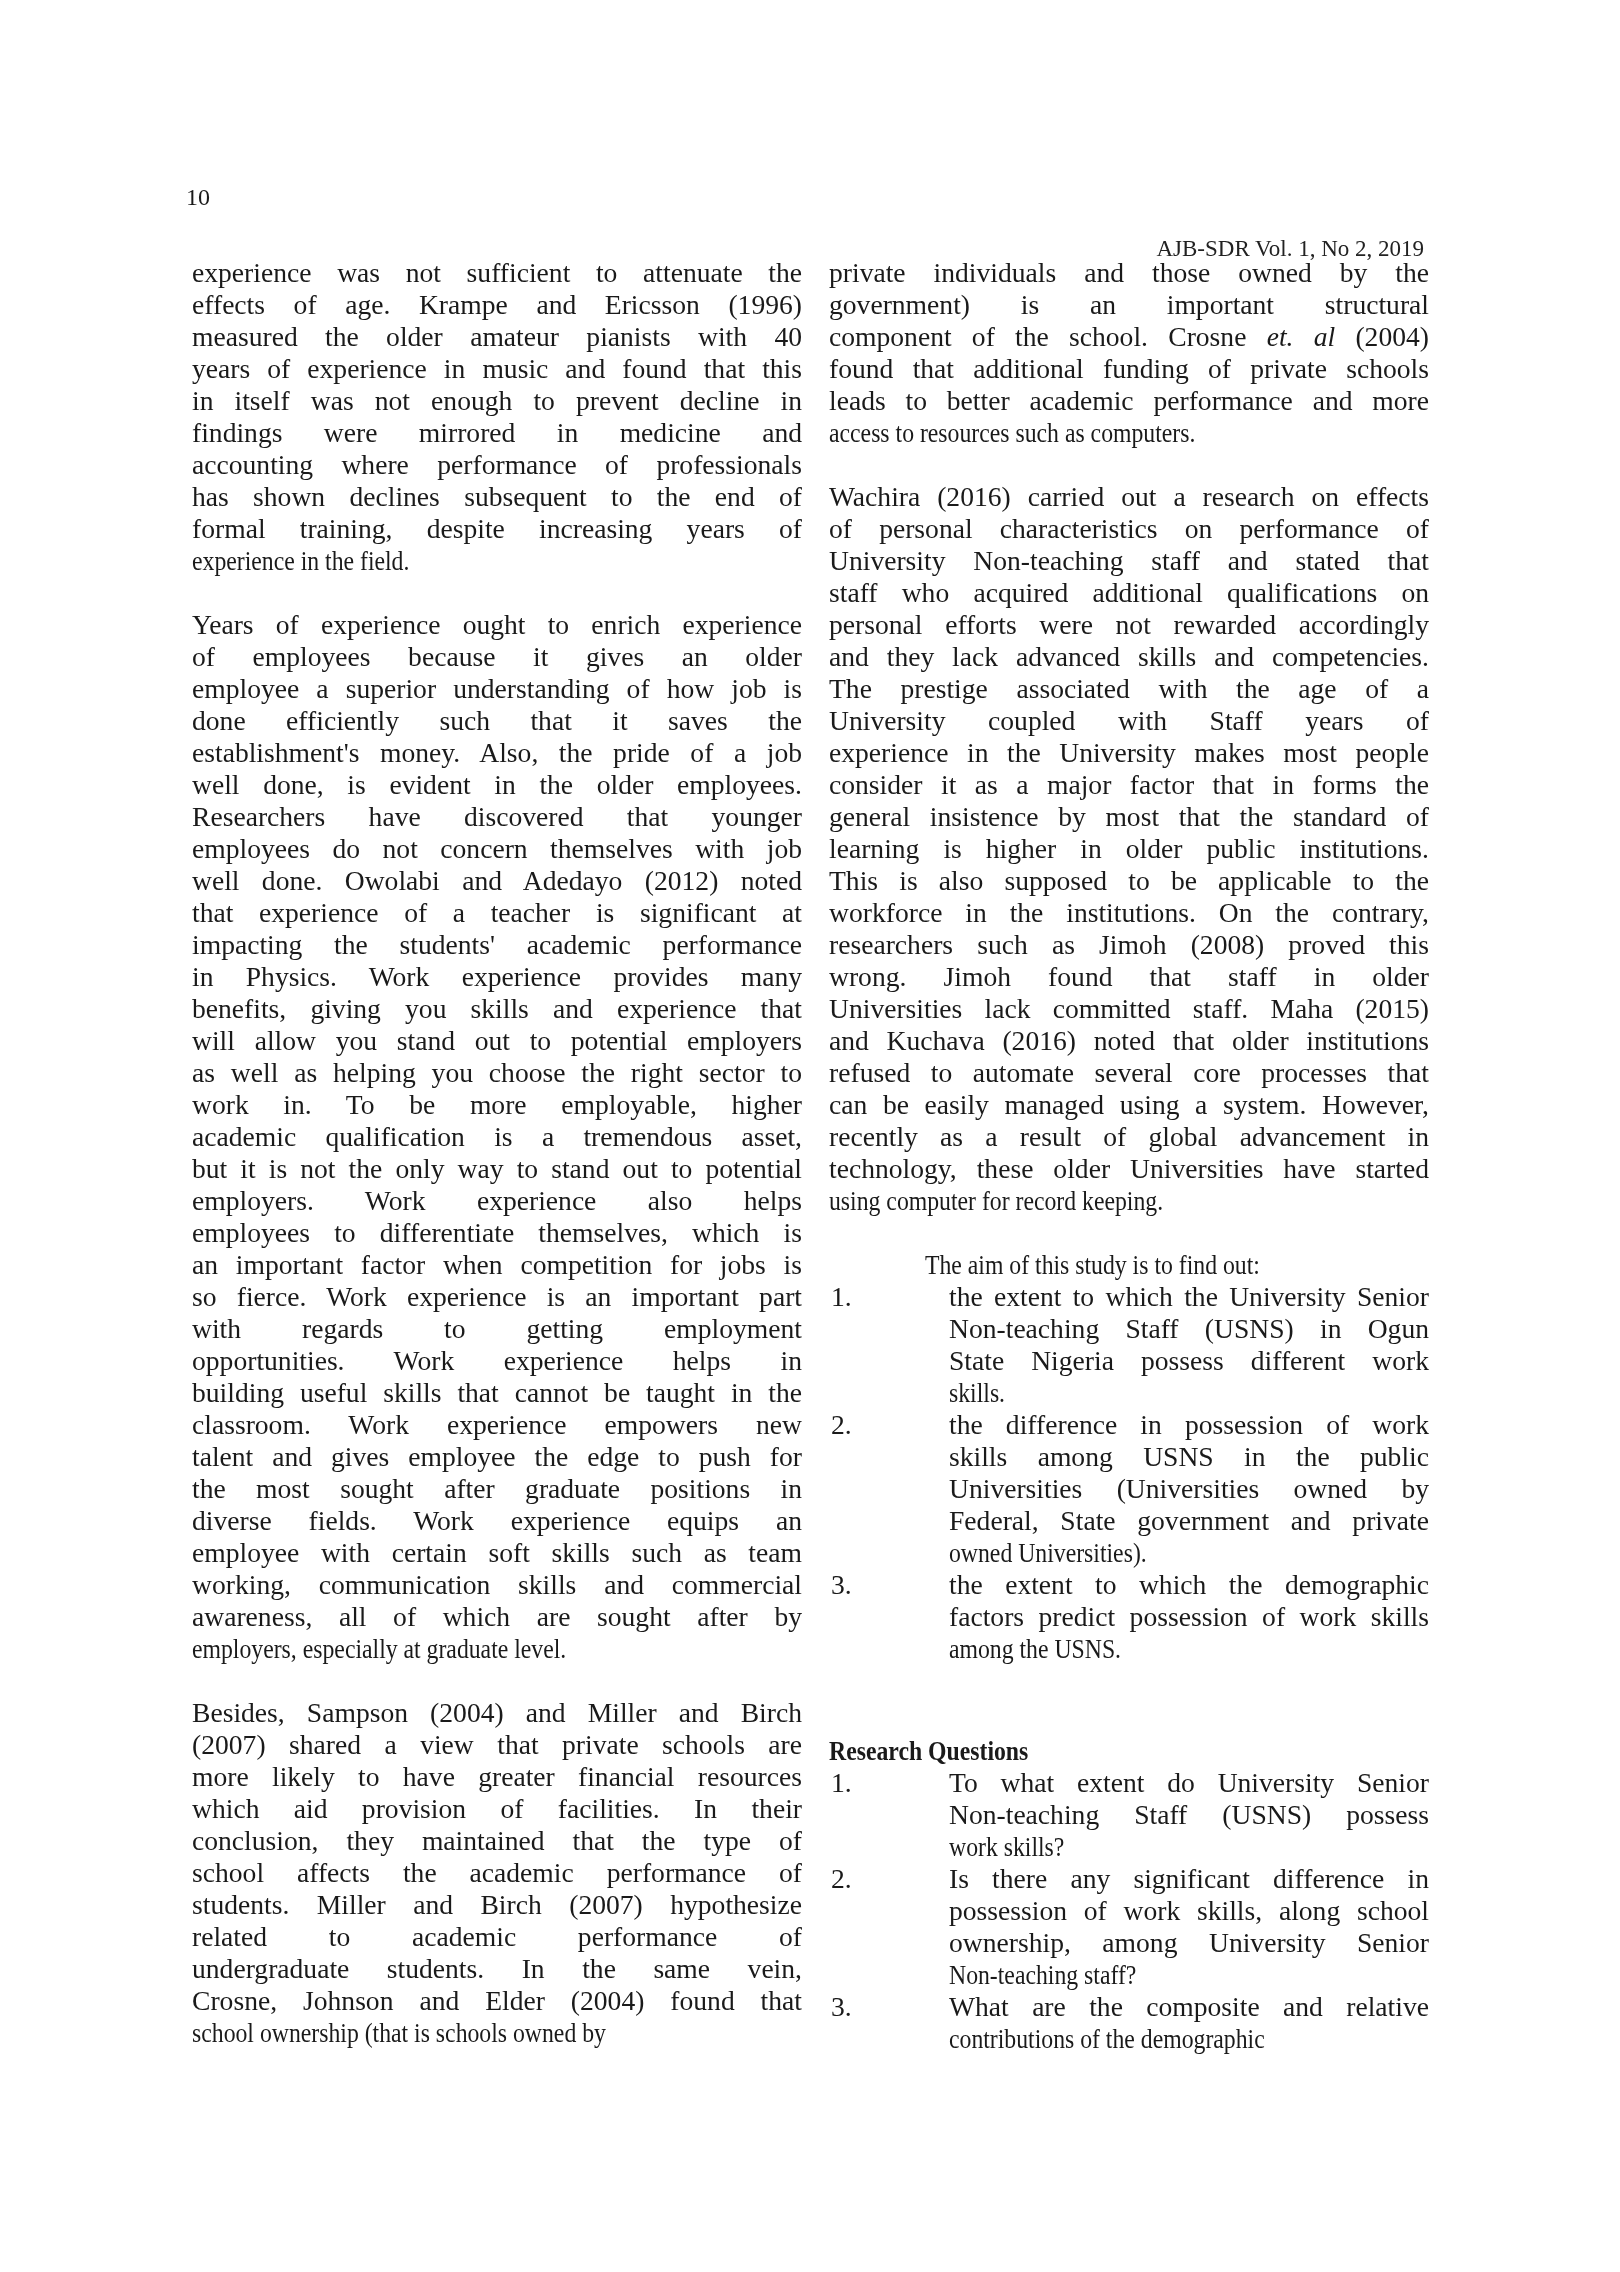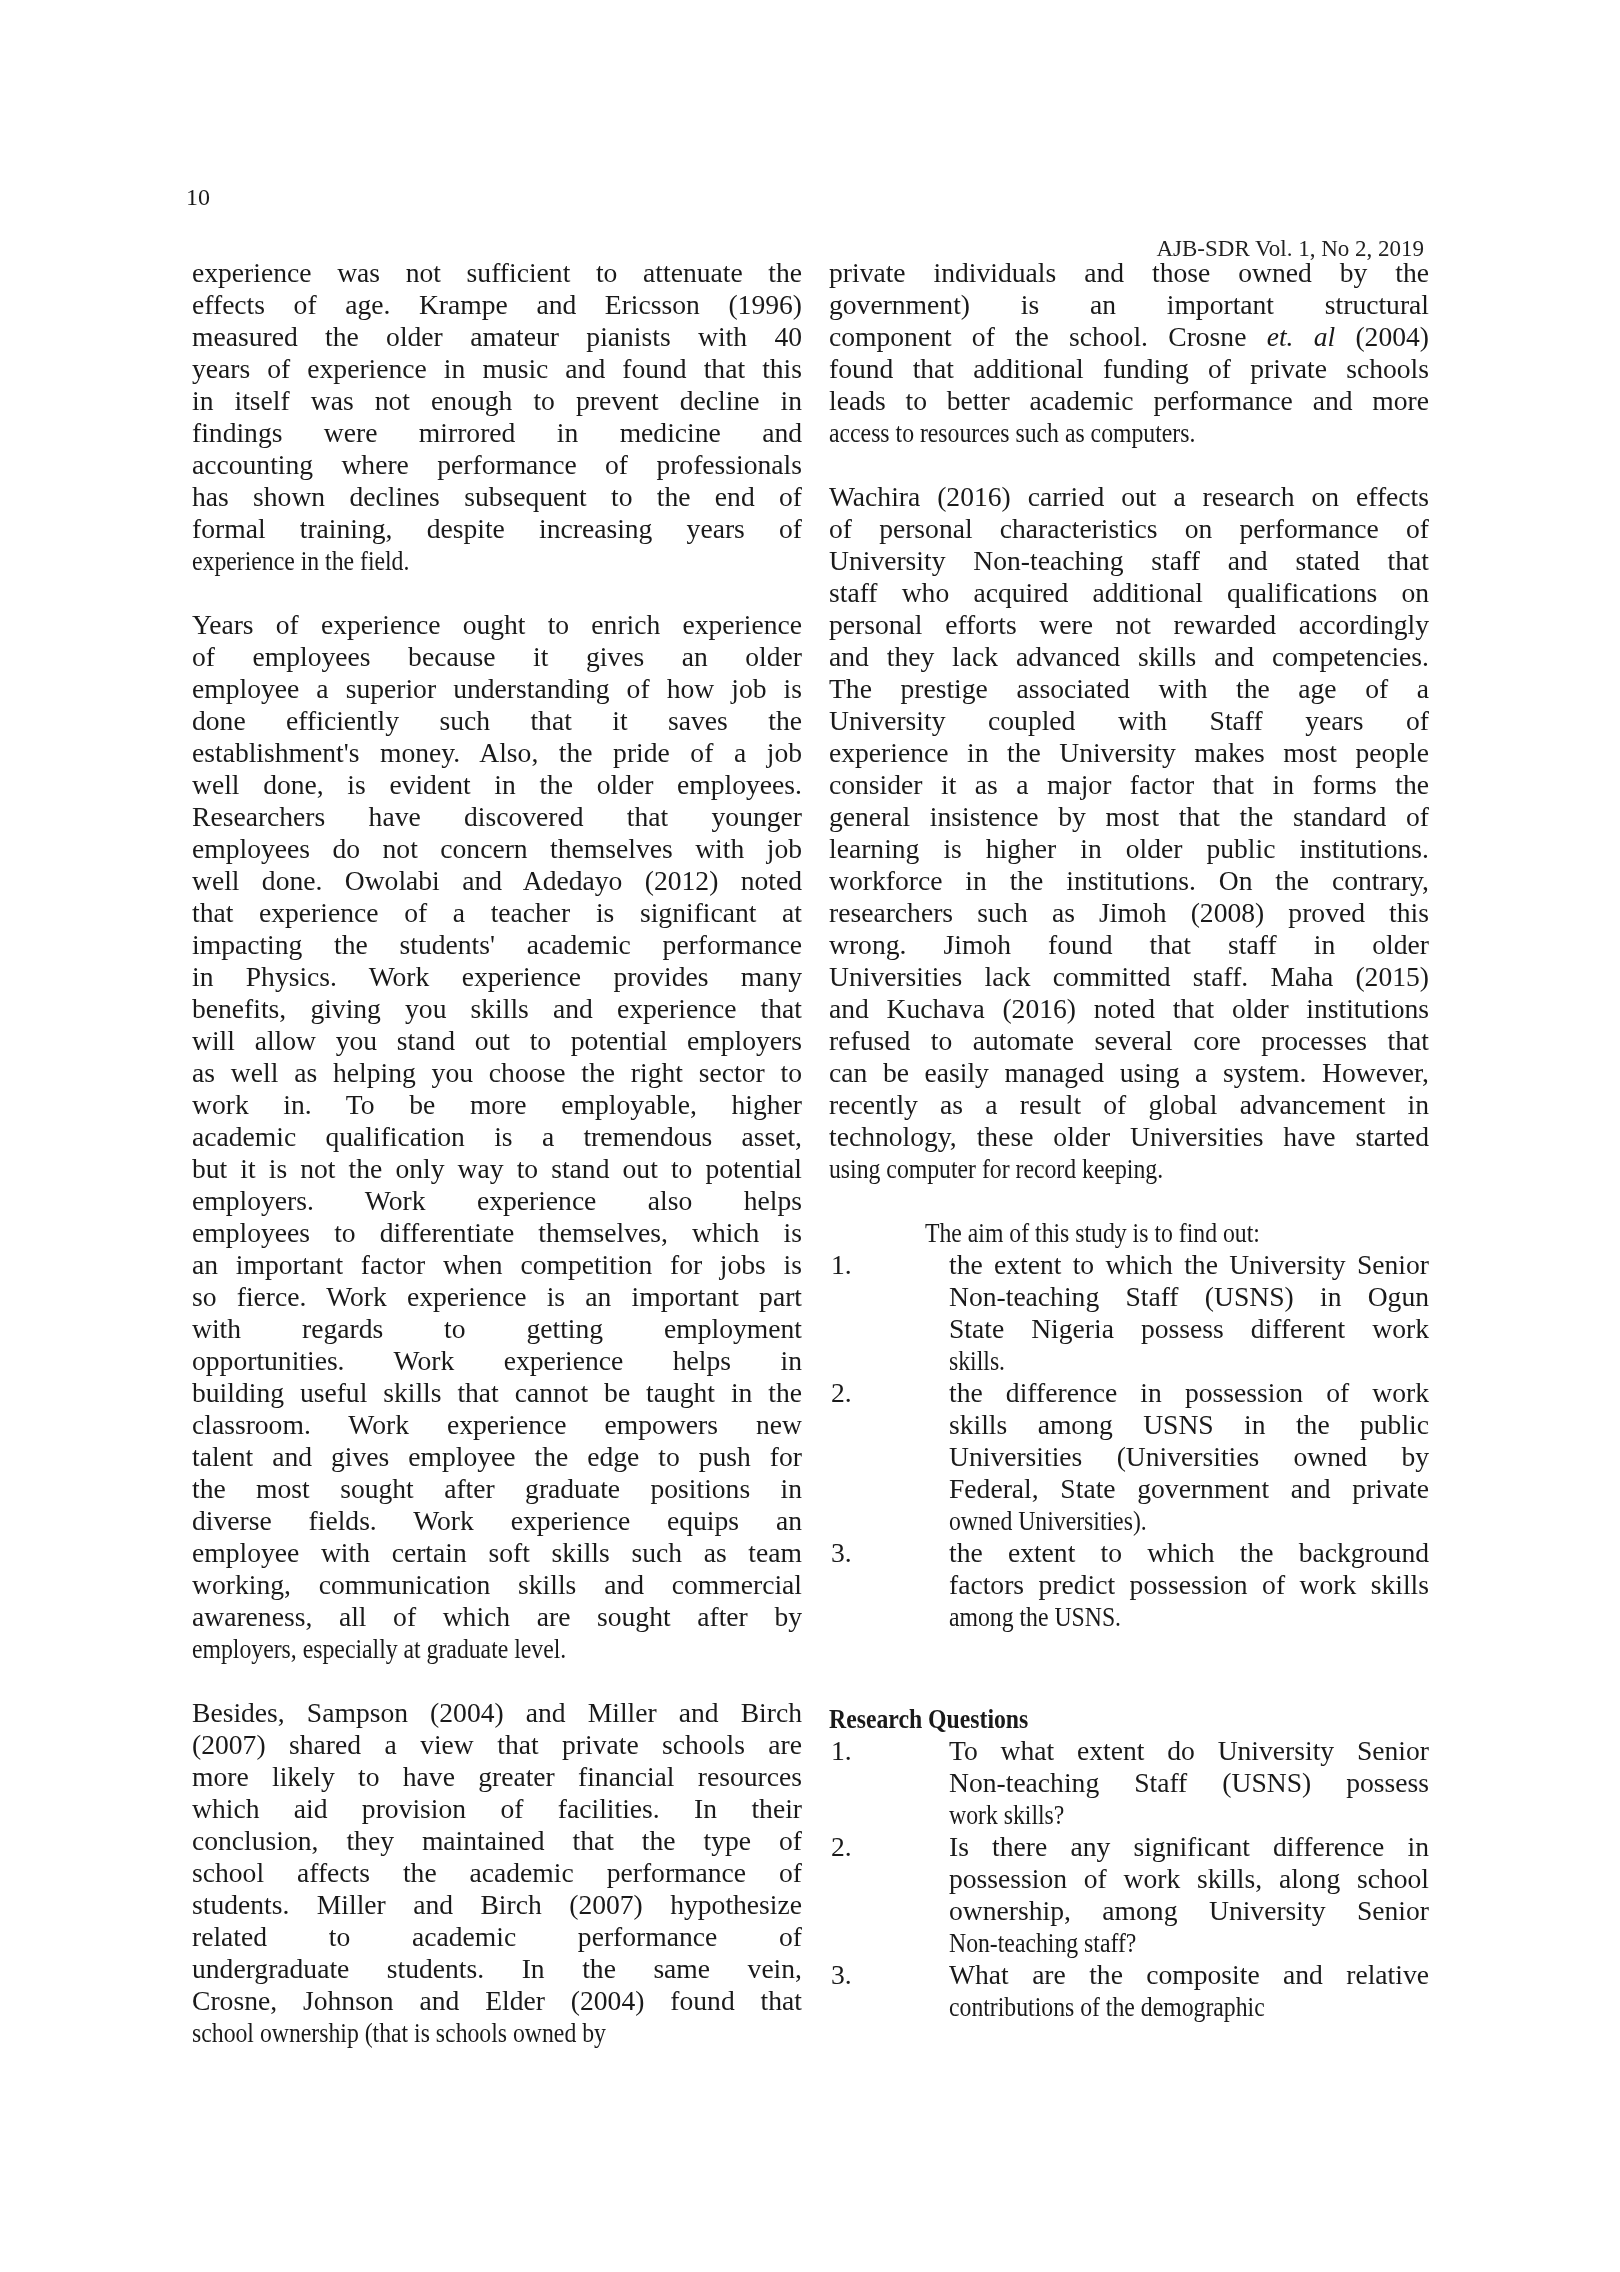--- a/index.html
+++ b/index.html
@@ -110,20 +110,21 @@
         <span class="line">University Non-teaching staff and stated that</span>
         <span class="line">staff who acquired additional qualifications on</span>
         <span class="line">personal efforts were not rewarded accordingly</span>
         <span class="line">and they lack advanced skills and competencies.</span>
         <span class="line">The prestige associated with the age of a</span>
         <span class="line">University coupled with Staff years of</span>
         <span class="line">experience in the University makes most people</span>
         <span class="line">consider it as a major factor that in forms the</span>
         <span class="line">general insistence by most that the standard of</span>
         <span class="line">learning is higher in older public institutions.</span>
+        <span class="line">This is also supposed to be applicable to the</span>
         <span class="line">workforce in the institutions. On the contrary,</span>
         <span class="line">researchers such as Jimoh (2008) proved this</span>
         <span class="line">wrong. Jimoh found that staff in older</span>
         <span class="line">Universities lack committed staff. Maha (2015)</span>
         <span class="line">and Kuchava (2016) noted that older institutions</span>
         <span class="line">refused to automate several core processes that</span>
         <span class="line">can be easily managed using a system. However,</span>
         <span class="line">recently as a result of global advancement in</span>
         <span class="line">technology, these older Universities have started</span>
         <span class="line last" style="transform: scaleX(0.86); transform-origin: left center;">using computer for record keeping.</span>
@@ -148,21 +149,21 @@
               <span class="line">the difference in possession of work</span>
               <span class="line">skills among USNS in the public</span>
               <span class="line">Universities (Universities owned by</span>
               <span class="line">Federal, State government and private</span>
               <span class="line last" style="transform: scaleX(0.86); transform-origin: left center;">owned Universities).</span>
             </div>
           </div>
           <div class="li">
             <span class="num">3.</span>
             <div class="body">
-              <span class="line">the extent to which the background</span>
+              <span class="line">the extent to which the demographic</span>
               <span class="line">factors predict possession of work skills</span>
               <span class="line last" style="transform: scaleX(0.86); transform-origin: left center;">among the USNS.</span>
             </div>
           </div>
         </div>
     </div>
 
     <div class="gap-lg"></div>
     <div class="gap"></div>
 

